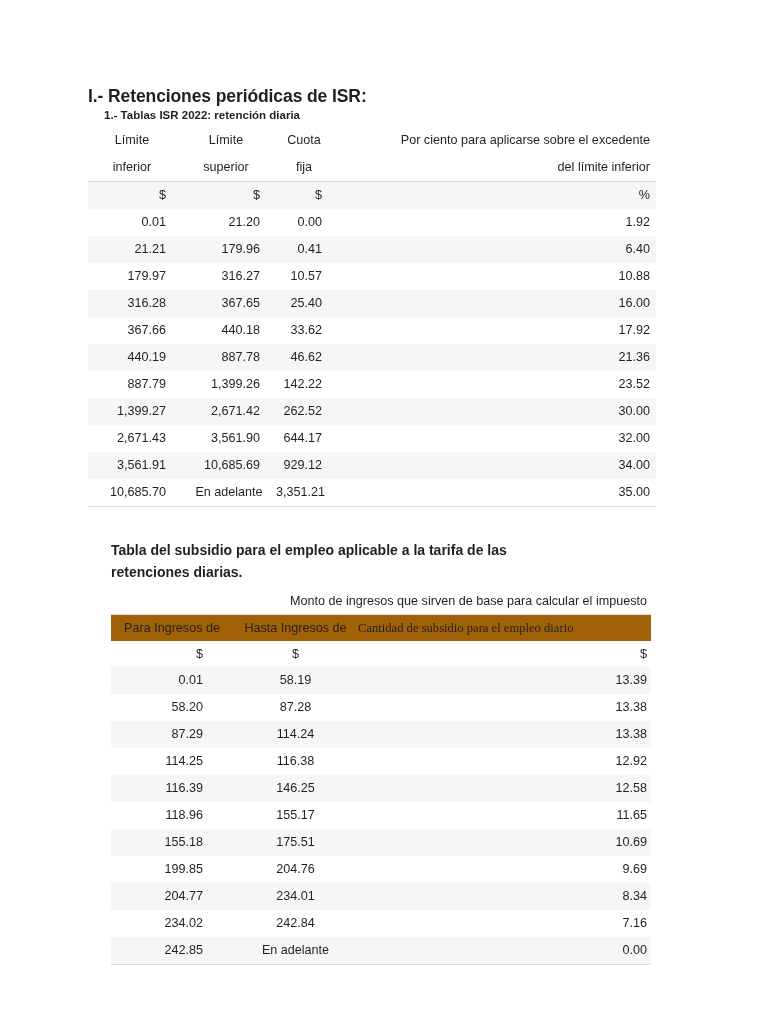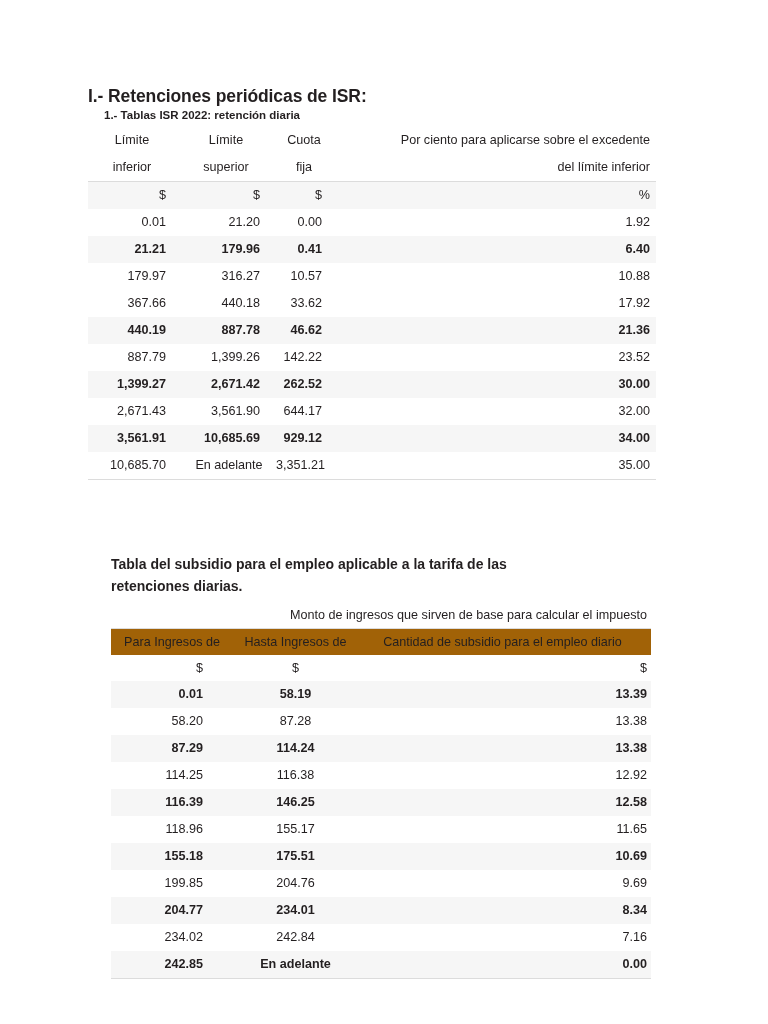--- a/index.html
+++ b/index.html
@@ -94,37 +94,37 @@
   .unitrow td {
     background: #f6f6f6;
     height: 27px;
     line-height: 27px;
     border-top: 1px solid #dcdcdc;
   }
   .unitrow td.u-num { text-align: right; padding-right: 16px !important; }
   .unitrow td.u-pct { text-align: right; padding-right: 6px !important; }
 
   tr.r-odd  td { background: #ffffff; }
-  tr.r-even td { background: #f6f6f6; font-weight: bold; }
+  tr.r-even td { background: #f6f6f6; }
 
   tr.drow td {
     height: 27px;
     line-height: 27px;
   }
   tr.drow td.num   { text-align: right; padding-right: 16px !important; }
   tr.drow td.numc  { text-align: center; }
   tr.drow td.pct   { text-align: right; padding-right: 6px !important; }
 
   tr.lastrow td { border-bottom: 1px solid #dcdcdc; }
 
   
   .section-two {
     position: absolute;
     left: 111px;
-    top: 554px;
+    top: 540px;
     width: 540px;
   }
 
   .h3-title {
     font-size: 14px;
     font-weight: bold;
     line-height: 1.55;
     margin: 0 0 6px 0;
     color: #231f20;
     width: 470px;
@@ -145,21 +145,21 @@
 
   .t2 .colhdr td {
     background: #a16207;
     border-top: 1px solid #dcdcdc;
     height: 26px;
     line-height: 26px;
     font-size: 12.6px;
   }
   .t2 .colhdr td.h-a { text-align: center; }
   .t2 .colhdr td.h-b { text-align: center; }
-  .t2 .colhdr td.h-c { text-align: center; padding-right: 4px !important; }
+  .t2 .colhdr td.h-c { text-align: left; padding-right: 4px !important; font-family: Liberation Serif, serif; }
 
   .t2 .unit2 td {
     height: 26px;
     line-height: 26px;
     background: #ffffff;
   }
   .t2 .unit2 td.s-a { text-align: right; padding-right: 30px !important; }
   .t2 .unit2 td.s-b { text-align: center; }
   .t2 .unit2 td.s-c { text-align: right; padding-right: 4px !important; }
 
@@ -217,20 +217,26 @@
           <td class="num">179.96</td>
           <td class="num">0.41</td>
           <td class="pct">6.40</td>
         </tr>
         <tr class="drow r-odd">
           <td class="num">179.97</td>
           <td class="num">316.27</td>
           <td class="num">10.57</td>
           <td class="pct">10.88</td>
         </tr>
+        <tr class="drow r-even">
+          <td class="num">316.28</td>
+          <td class="num">367.65</td>
+          <td class="num">25.40</td>
+          <td class="pct">16.00</td>
+        </tr>
         <tr class="drow r-odd">
           <td class="num">367.66</td>
           <td class="num">440.18</td>
           <td class="num">33.62</td>
           <td class="pct">17.92</td>
         </tr>
         <tr class="drow r-even">
           <td class="num">440.19</td>
           <td class="num">887.78</td>
           <td class="num">46.62</td>

